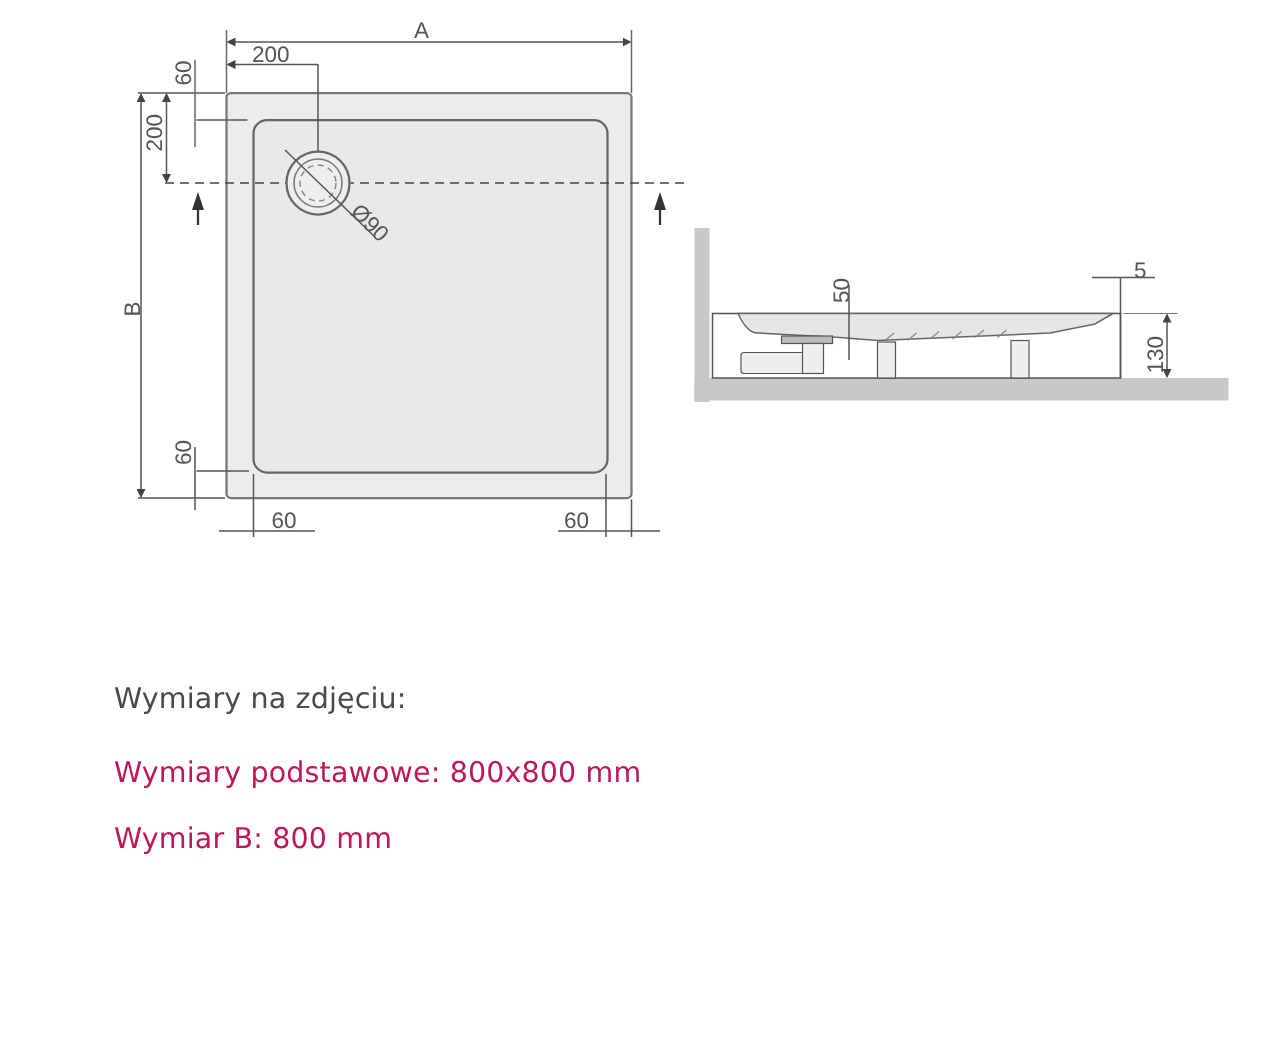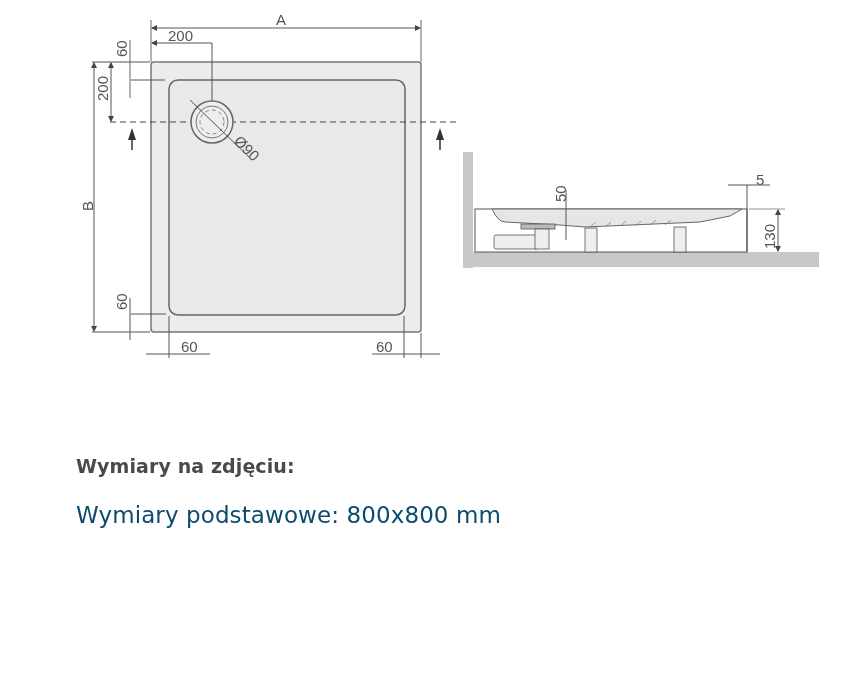--- a/index.html
+++ b/index.html
@@ -1,21 +1,21 @@
 <!DOCTYPE html>
 <html><head>
 <meta charset="utf-8">
 <style>
   html, body { margin: 0; padding: 0; background: #ffffff; }
   body { width: 850px; height: 694px; position: relative; overflow: hidden; font-family: "DejaVu Sans", sans-serif; }
   #drawing { position: absolute; left: 0; top: 0; }
   .dimtxt { font-family: "Liberation Sans", sans-serif; font-size: 15px; fill: #555; }
   .specs { position: absolute; left: 76px; top: 455px; }
-  .specs-title { font-size: 19px; color: #4a4a4a; margin: 0 0 23px 0; letter-spacing: 0.1px; font-weight: bold; }
-  .spec-line { font-size: 23px; color: #0c4a6e; height: 44px; line-height: 30px; letter-spacing: 0.1px; }
+  .specs-title { font-size: 19px; color: #4a4a4a; margin: 0 0 23px 0; letter-spacing: 0.1px; }
+  .spec-line { font-size: 19px; color: #be185d; height: 44px; line-height: 30px; letter-spacing: 0.1px; }
 </style>
 </head>
 <body>
 
 <svg id="drawing" width="850" height="400" viewBox="0 0 850 400" xmlns="http://www.w3.org/2000/svg">
   <defs>
     <marker id="arr" markerWidth="6" markerHeight="6" refX="5" refY="3" orient="auto-start-reverse">
       <path d="M0,0 L6,3 L0,6 z" fill="#444"></path>
     </marker>
   </defs>
@@ -107,13 +107,14 @@
 
     <line x1="749" y1="209" x2="785" y2="209" stroke="#777" stroke-width="0.8"></line>
     <line x1="778" y1="210" x2="778" y2="251" stroke="#555" stroke-width="1" marker-start="url(#arr)" marker-end="url(#arr)"></line>
     <text class="dimtxt" transform="translate(775,249) rotate(-90)" font-size="13">130</text>
   </g>
 </svg>
 
 <div class="specs">
   <div class="specs-title">Wymiary na zdjęciu:</div>
   <div class="spec-line">Wymiary podstawowe: 800x800 mm</div>
+  <div class="spec-line">Wymiar B: 800 mm</div>
 </div>
 
 </body></html>

